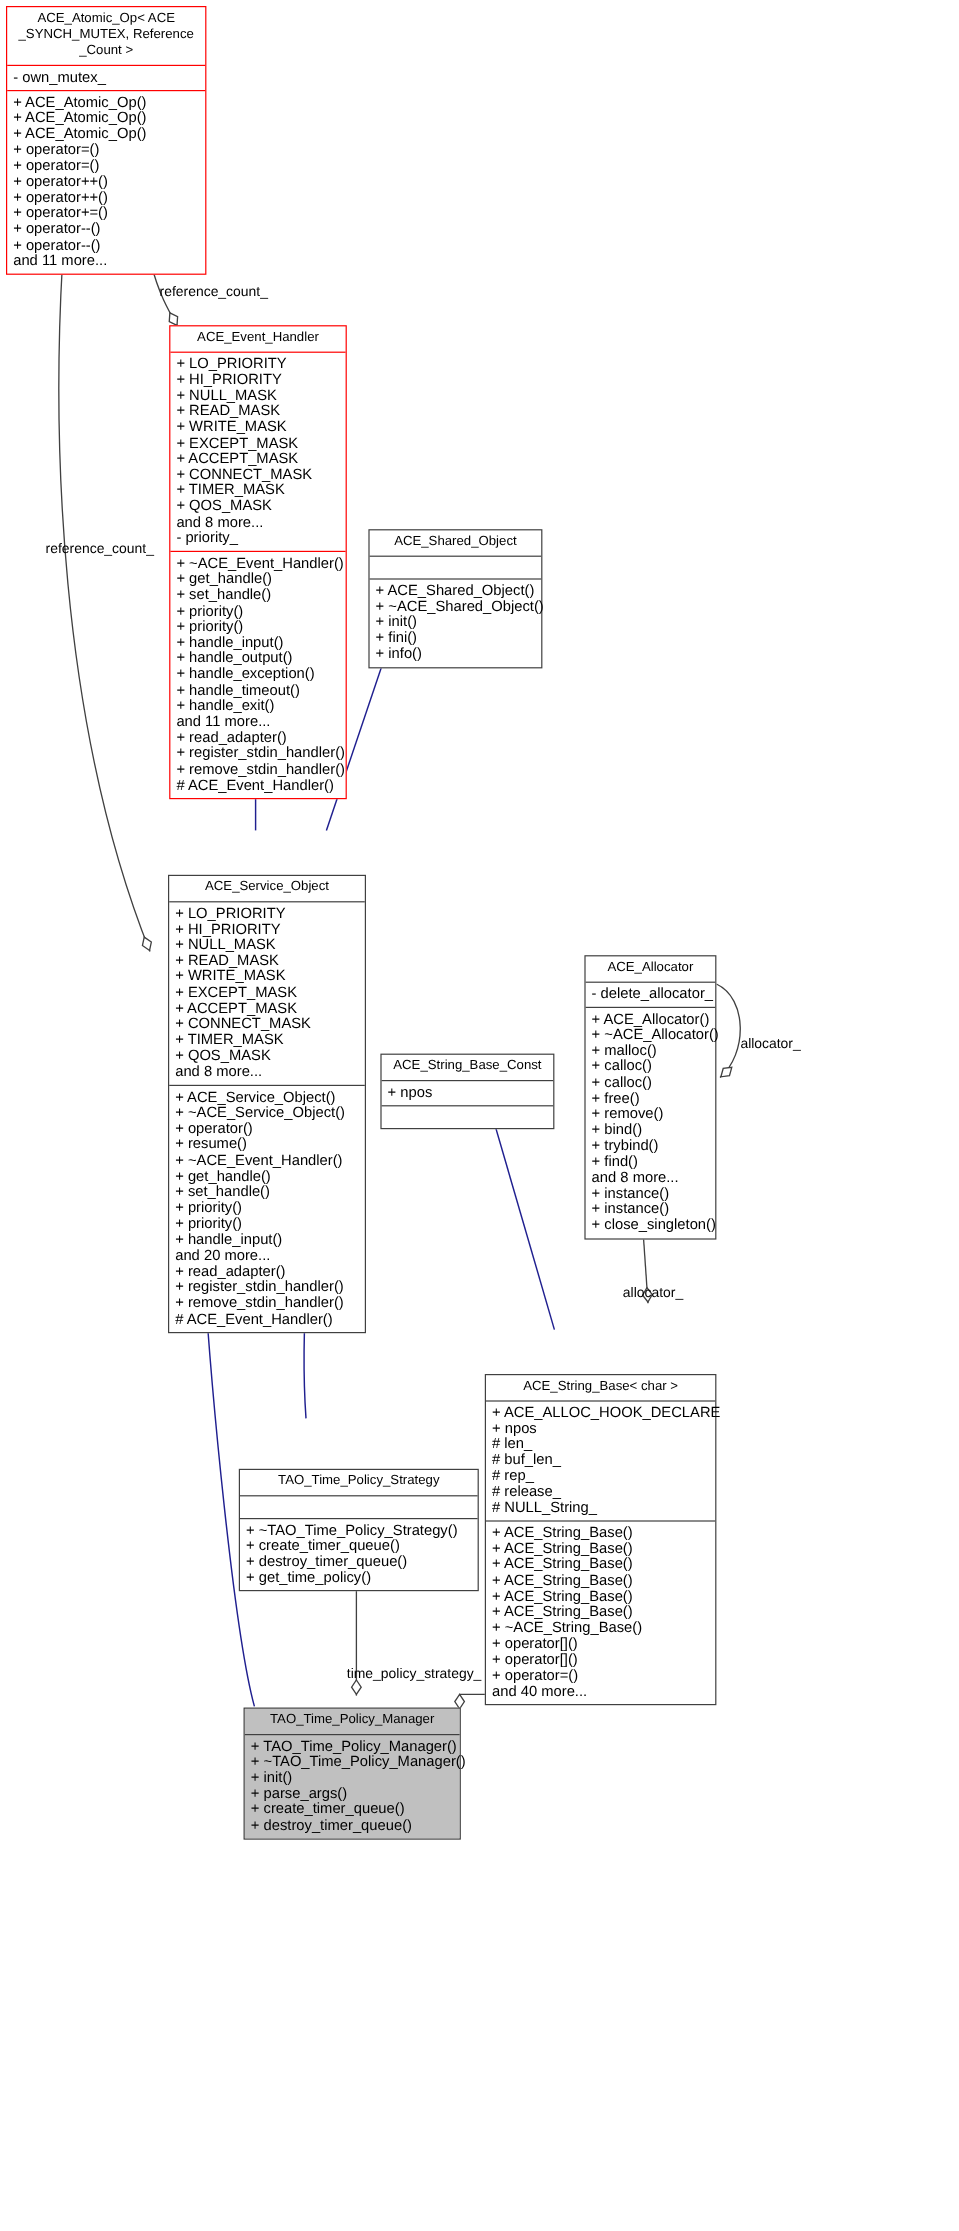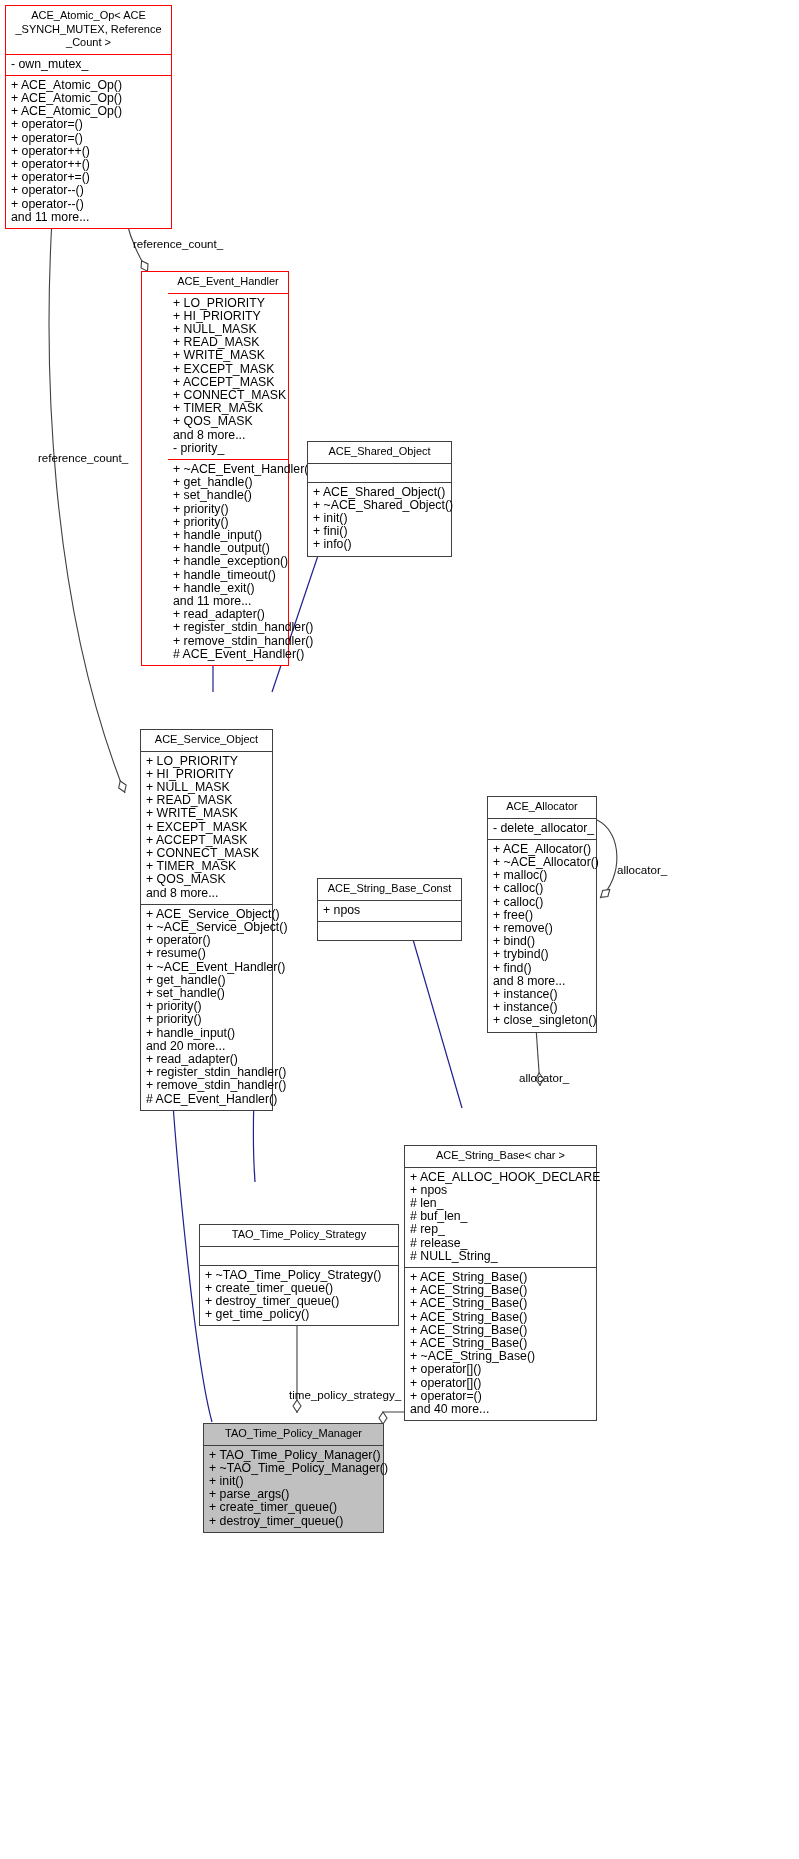--- a/index.html
+++ b/index.html
@@ -111,21 +111,21 @@
           <div class="row">+ operator++()</div>
           <div class="row">+ operator++()</div>
           <div class="row">+ operator+=()</div>
           <div class="row">+ operator--()</div>
           <div class="row">+ operator--()</div>
           <div class="row">and 11 more...</div>
         </div>
     </div>
   </div>
 
-  <div class="node red" style="left:141px;top:271px;width:148px;padding-left:26px;">
+  <div class="node red" style="left:141px;top:271px;width:148px;">
     <div class="sec">
       <div class="title">ACE_Event_Handler</div>
     </div>
     <div class="sec">
       <div class="rows">
           <div class="row">+ LO_PRIORITY</div>
           <div class="row">+ HI_PRIORITY</div>
           <div class="row">+ NULL_MASK</div>
           <div class="row">+ READ_MASK</div>
           <div class="row">+ WRITE_MASK</div>
@@ -170,21 +170,21 @@
       <div class="rows">
           <div class="row">+ ACE_Shared_Object()</div>
           <div class="row">+ ~ACE_Shared_Object()</div>
           <div class="row">+ init()</div>
           <div class="row">+ fini()</div>
           <div class="row">+ info()</div>
         </div>
     </div>
   </div>
 
-  <div class="node plain" style="left:140px;top:690px;width:133px;">
+  <div class="node plain" style="left:140px;top:690px;width:165px;">
     <div class="sec">
       <div class="title">ACE_Service_Object</div>
     </div>
     <div class="sec">
       <div class="rows">
           <div class="row">+ LO_PRIORITY</div>
           <div class="row">+ HI_PRIORITY</div>
           <div class="row">+ NULL_MASK</div>
           <div class="row">+ READ_MASK</div>
           <div class="row">+ WRITE_MASK</div>

